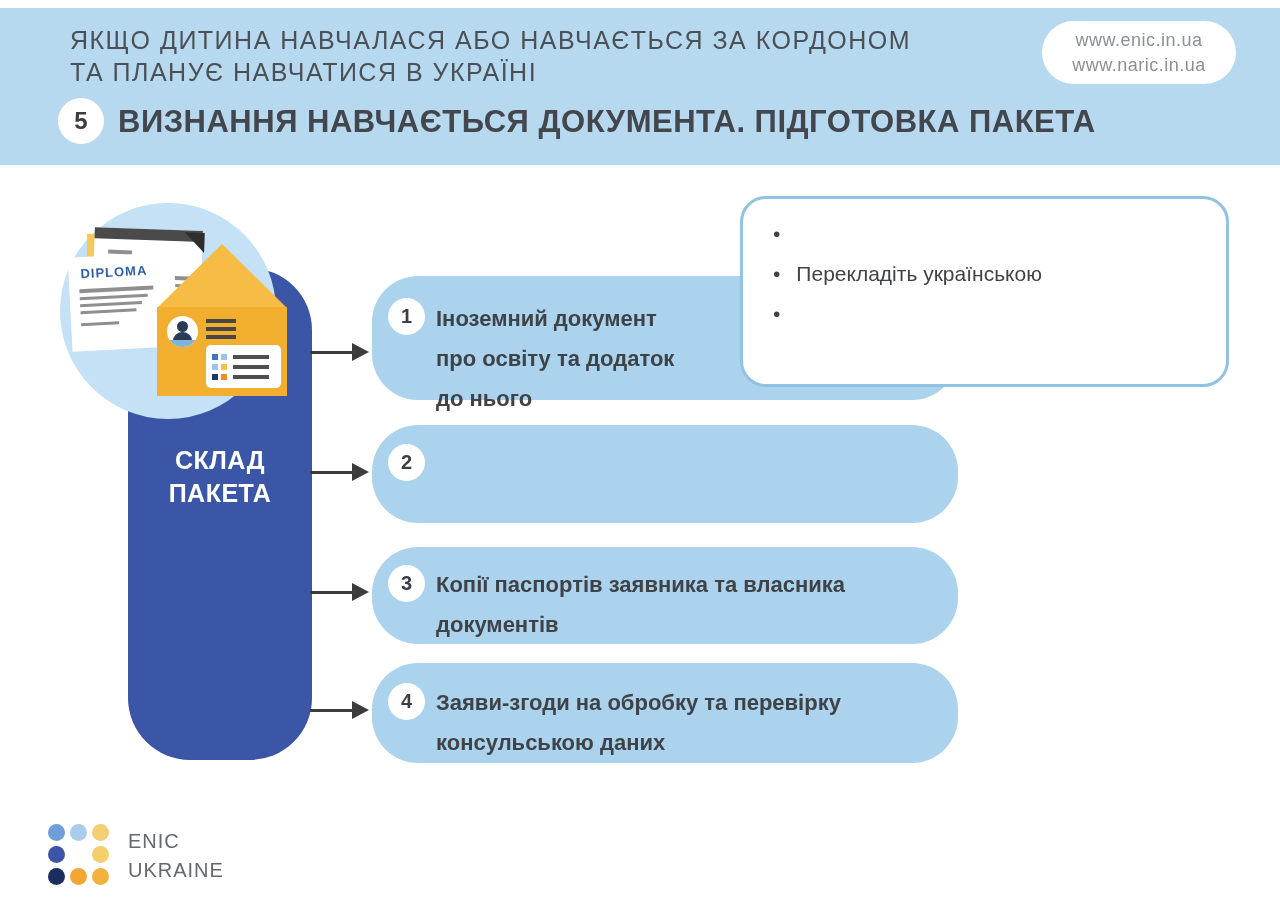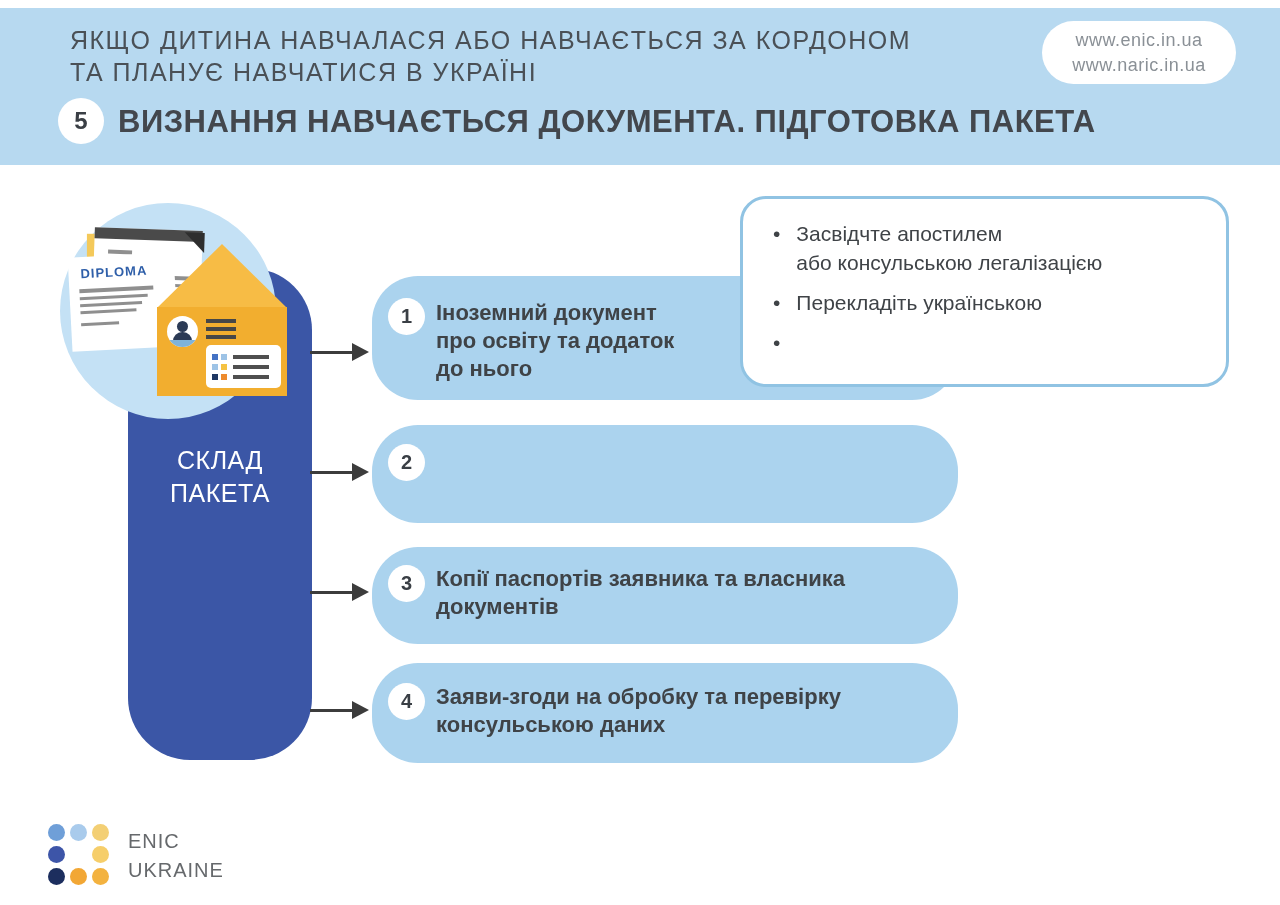--- a/index.html
+++ b/index.html
@@ -30,21 +30,21 @@
     color:#43474D; letter-spacing:0.5px; white-space:nowrap;
   }
 
   
   .pkg-rect {
     position:absolute; left:128px; top:268px; width:184px; height:492px;
     background:#3B56A6; border-radius:62px; z-index:1;
   }
   .pkg-label {
     position:absolute; left:0; top:176px; width:100%;
-    text-align:center; color:#ffffff; font-weight:normal; font-size:25px;
+    text-align:center; color:#ffffff; font-weight:bold; font-size:25px;
     line-height:33px; letter-spacing:0.5px; white-space:pre-line;
   }
   .pkg-circle {
     position:absolute; left:60px; top:203px; width:216px; height:216px;
     border-radius:50%; background:#C4E1F5; z-index:2;
   }
 
   
   .paper-back { position:absolute; left:33px; top:26px; width:108px; height:108px; transform:rotate(2deg); }
   .paper-back .yellow-under { position:absolute; left:-6px; top:5px; width:108px; height:103px; background:#F4C95A; transform:rotate(-2deg); }
@@ -83,21 +83,21 @@
   .step-box.b3 { top:547px; height:97px; }
   .step-box.b4 { top:663px; height:100px; }
   .step-num {
     position:absolute; left:16px; width:37px; height:37px; border-radius:50%; background:#ffffff;
     display:flex; align-items:center; justify-content:center;
     font-size:20px; font-weight:bold; color:#3A3F45;
   }
   .b1 .step-num { top:22px; } .b2 .step-num { top:19px; } .b3 .step-num { top:18px; } .b4 .step-num { top:20px; }
   .step-text {
     position:absolute; left:64px; font-size:22px; font-weight:bold; color:#3F4347;
-    line-height:28px; white-space:pre-line;
+    line-height:40px; white-space:pre-line;
   }
   .b1 .step-text { top:23px; } .b2 .step-text { top:19px; } .b3 .step-text { top:18px; } .b4 .step-text { top:20px; }
 
   
   .callout {
     position:absolute; left:740px; top:196px; width:489px; height:191px;
     background:#ffffff; border:3px solid #90C3E3; border-radius:26px; z-index:3;
     padding:20px 18px 0 30px;
   }
   .callout-item { display:flex; margin-bottom:11px; }
@@ -222,22 +222,20 @@
 </div>
 <div class="step-box b4">
   <div class="step-num">4</div>
   <div class="step-text">Заяви-згоди на обробку та перевірку
 консульською даних</div>
 </div>
 
 <div class="callout">
   <div class="callout-item">
     <span class="bullet">•</span>
-    <span class="callout-text">Засвідчте апостилем
-або консульською легалізацією</span>
   </div>
   <div class="callout-item">
     <span class="bullet">•</span>
     <span class="callout-text">Перекладіть українською</span>
   </div>
   <div class="callout-item">
     <span class="bullet">•</span>
   </div>
 </div>
 

